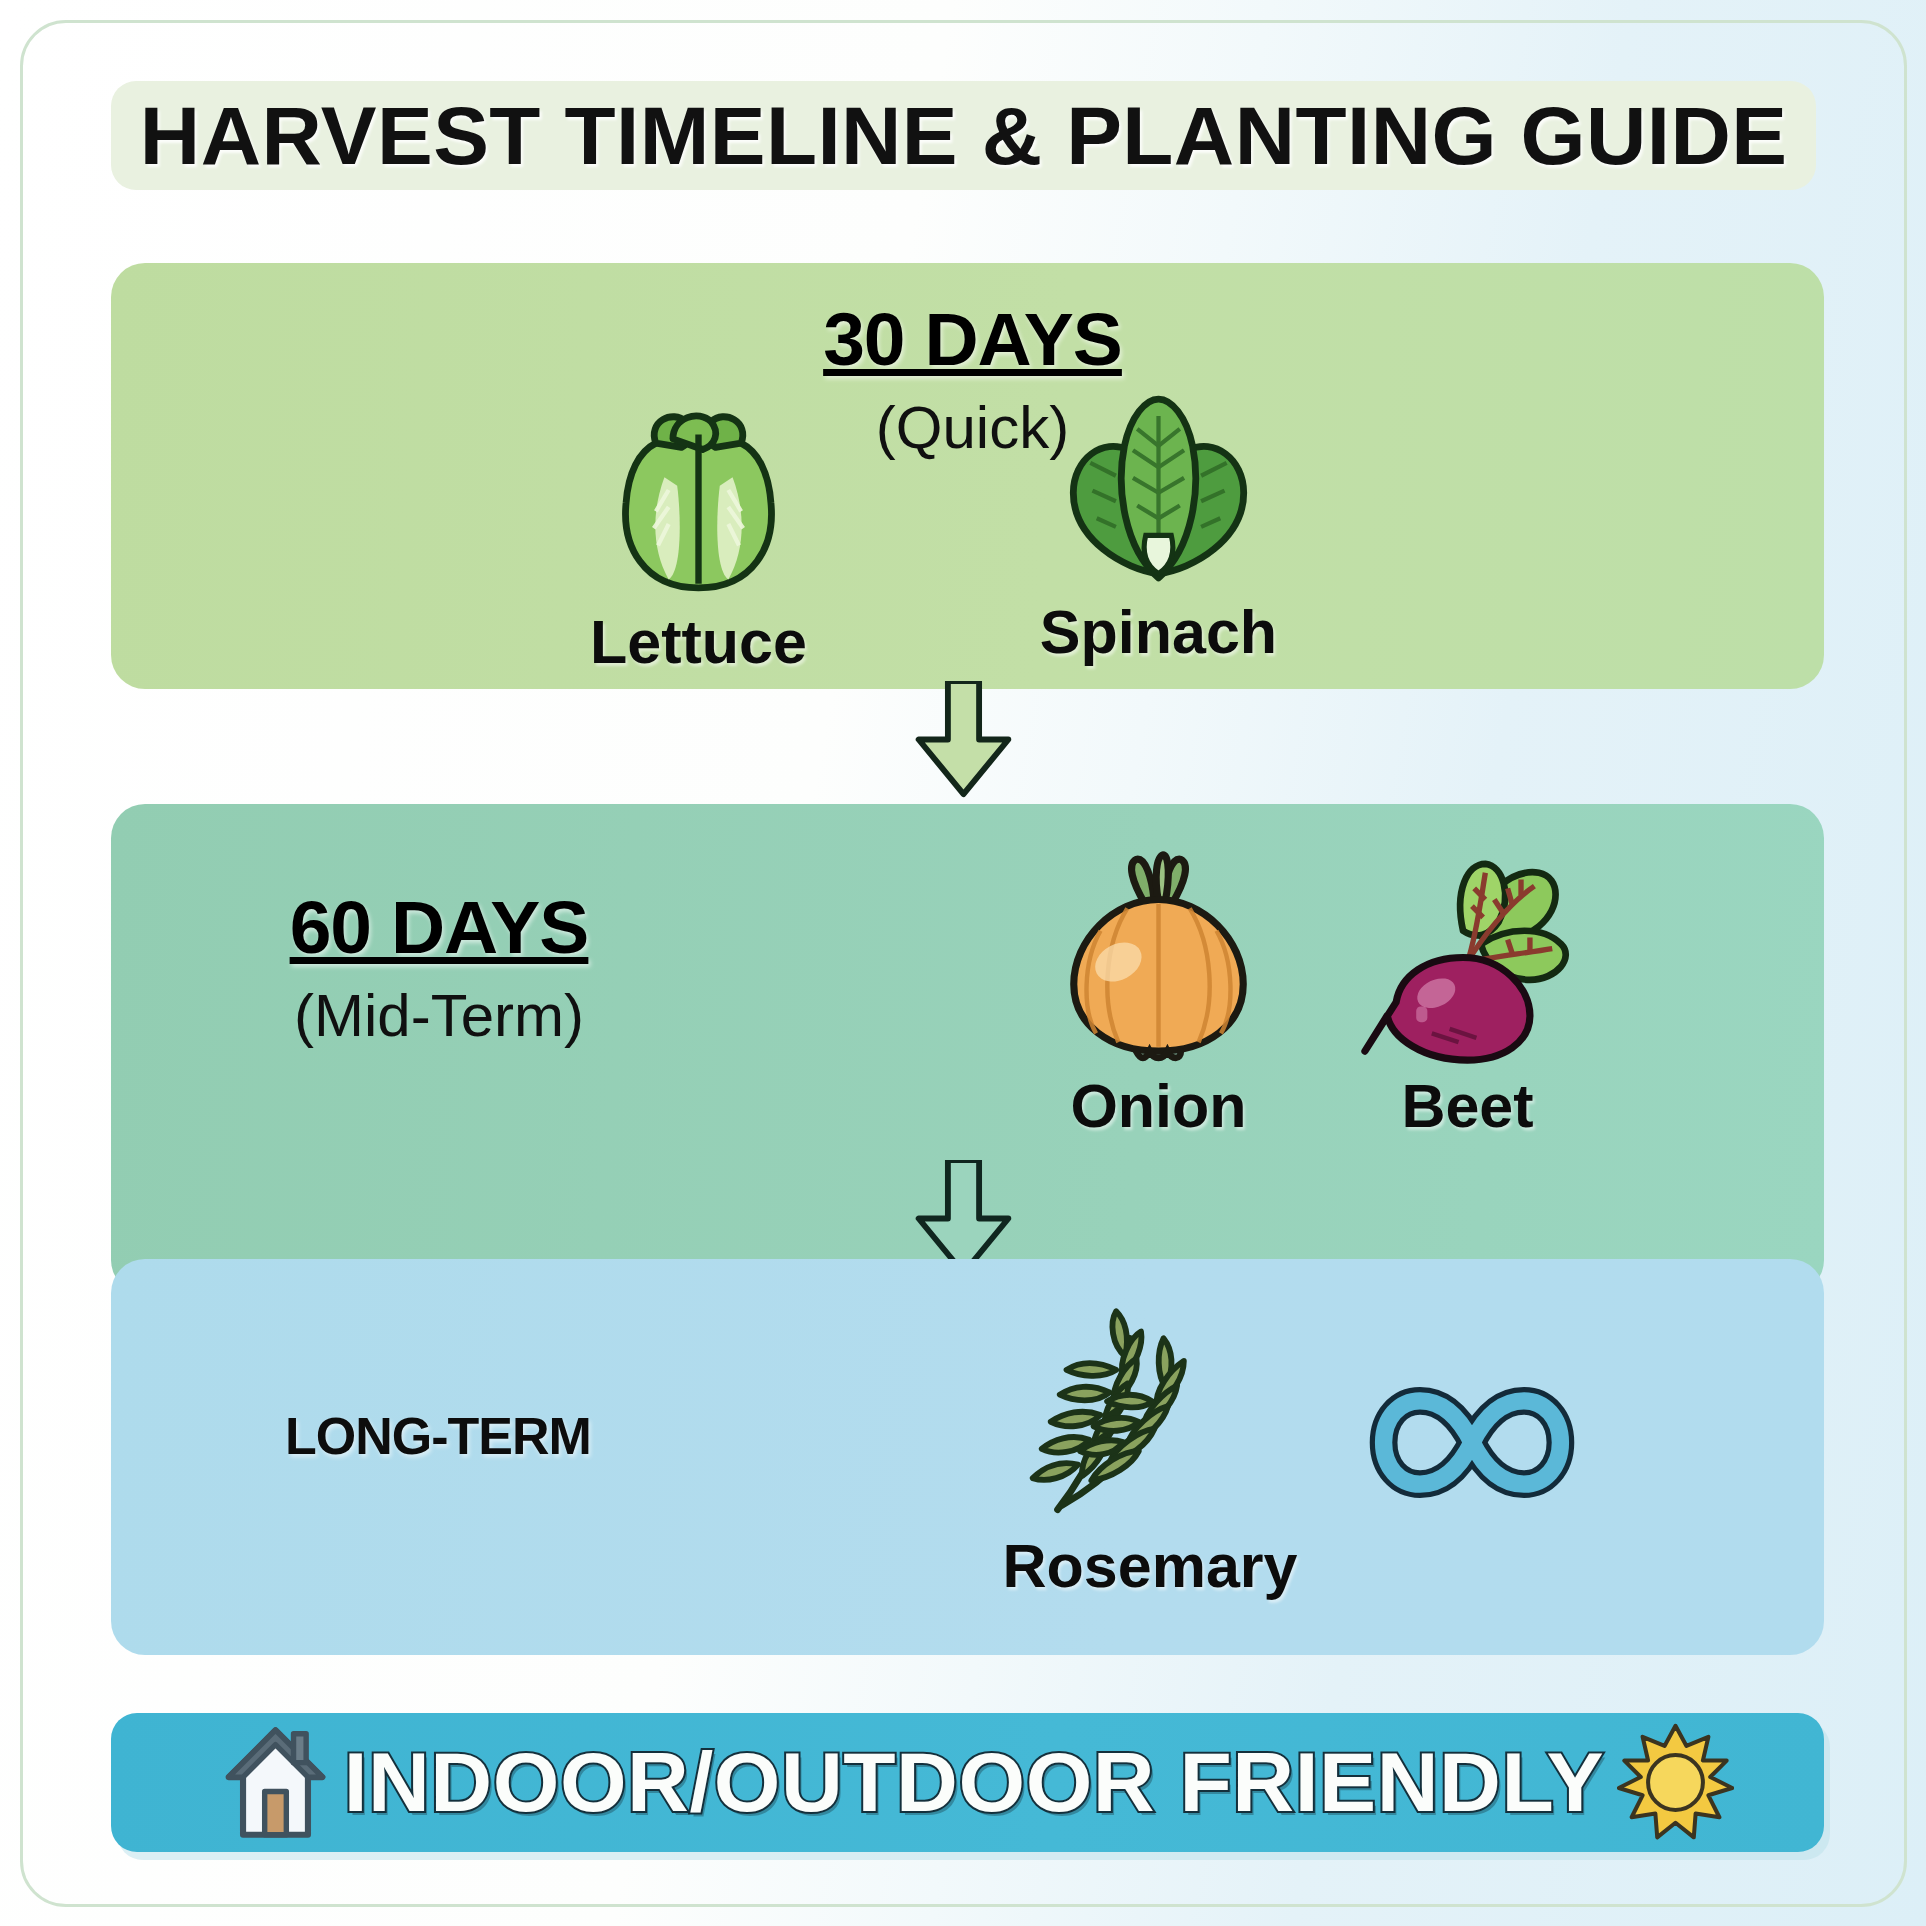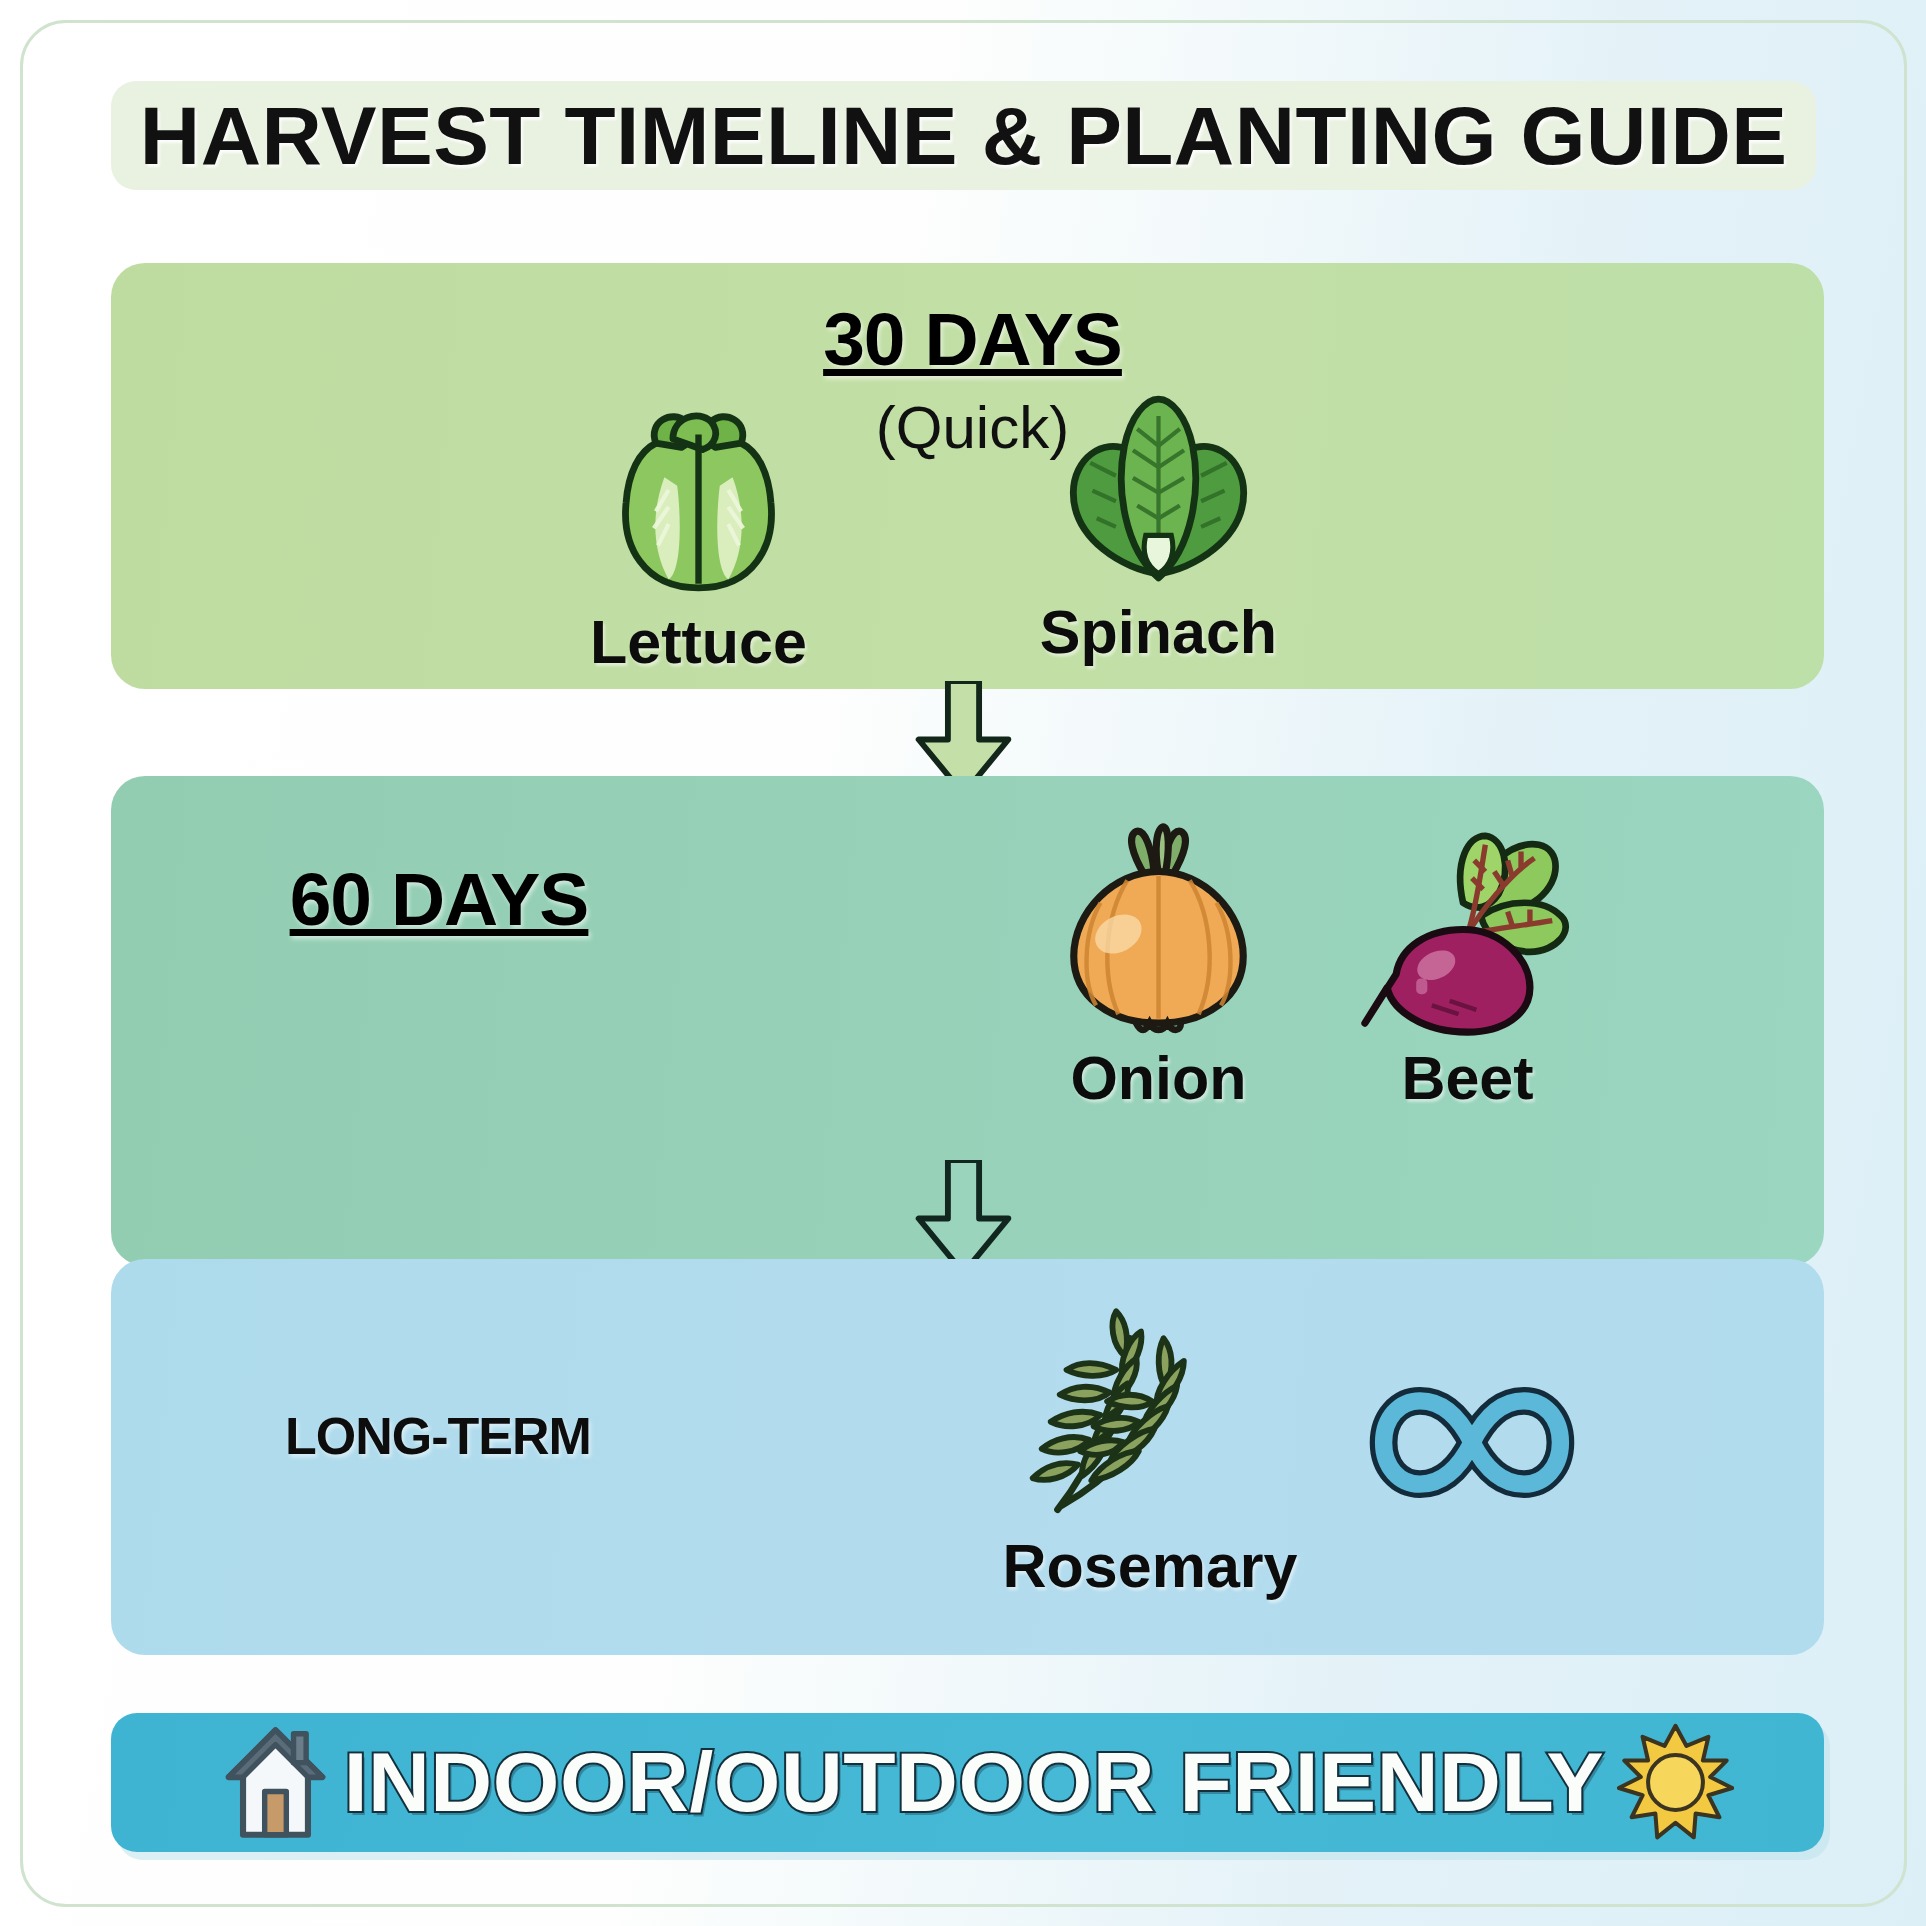--- a/index.html
+++ b/index.html
@@ -65,21 +65,21 @@
     border-radius: 34px;
     display: flex;
     align-items: center;
   }
 
   .row-quick {
     top: 263px; height: 426px;
     background: linear-gradient(95deg, #bedca0 0%, #c2dfa6 55%, #bddfa8 100%);
   }
   .row-mid {
-    top: 776px; height: 490px;
+    top: 804px; height: 490px;
     background: linear-gradient(95deg, #92cdb2 0%, #98d2ba 60%, #9ad6c0 100%);
   }
   .row-long {
     top: 1259px; height: 396px;
     background: linear-gradient(95deg, #aedbec 0%, #b3dcee 60%, #b1dcee 100%);
   }
   .day-big {
     font-size: 75px;
     font-weight: 700;
     letter-spacing: -1px;
@@ -248,20 +248,21 @@
     <svg width="137" height="117" viewBox="0 0 70 60">
       <path d="M27 0 L43 0 L43 30 L58 30 L35 58 L12 30 L27 30 Z" fill="#c4dfa8" stroke="#13261a" stroke-width="3" stroke-linejoin="round"></path>
     </svg>
   </div>
 
   <div class="row row-mid">
     <div class="mid-inner">
 
       <div class="mid-head">
         <div class="day-big">60 DAYS</div>
+        <div class="day-sub">(Mid-Term)</div>
       </div>
 
       <div class="veg" id="veg-onion">
         <svg class="veg-art" width="223" height="223" viewBox="0 0 100 100">
           <g stroke="#1c1a12" stroke-width="3.2" stroke-linejoin="round">
             <path d="M44 26 C38 16 36 8 40 6 C44 5 47 14 48 24 Z" fill="#7fae6a"></path>
             <path d="M56 26 C62 16 64 8 60 6 C56 5 53 14 52 24 Z" fill="#7fae6a"></path>
             <path d="M50 25 C48 14 49 5 52 4 C55 4 55 15 53 25 Z" fill="#9bc182"></path>
             <path d="M50 24 C70 24 88 42 88 62 C88 80 72 92 50 92 C28 92 12 80 12 62 C12 42 30 24 50 24 Z" fill="#f0aa55"></path>
           </g>

